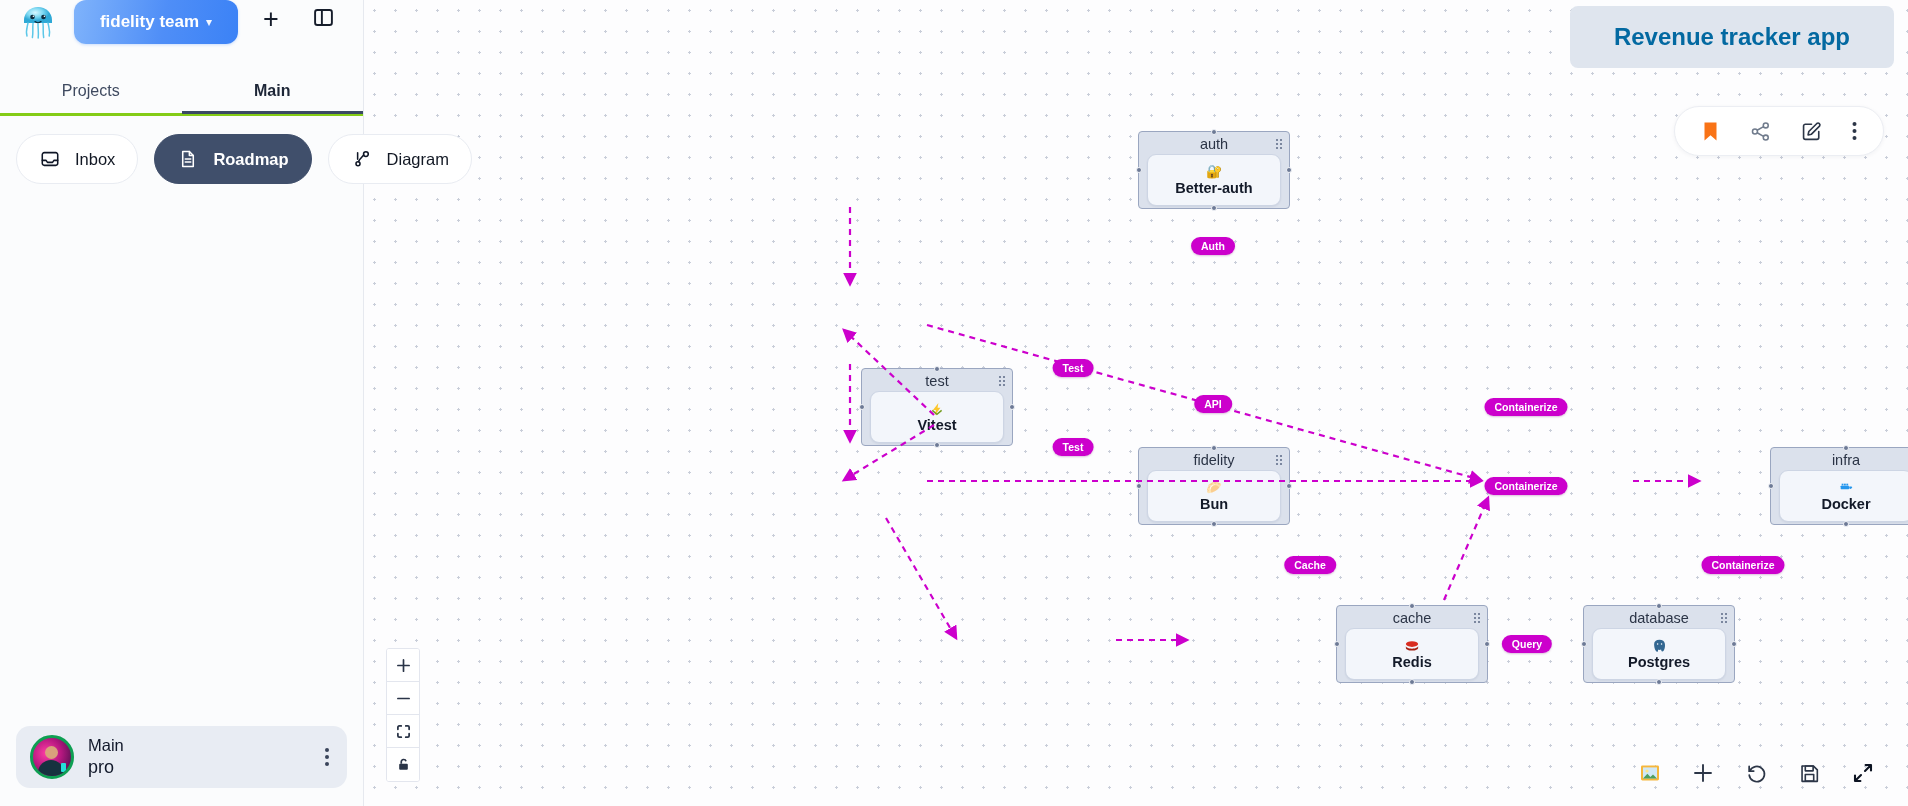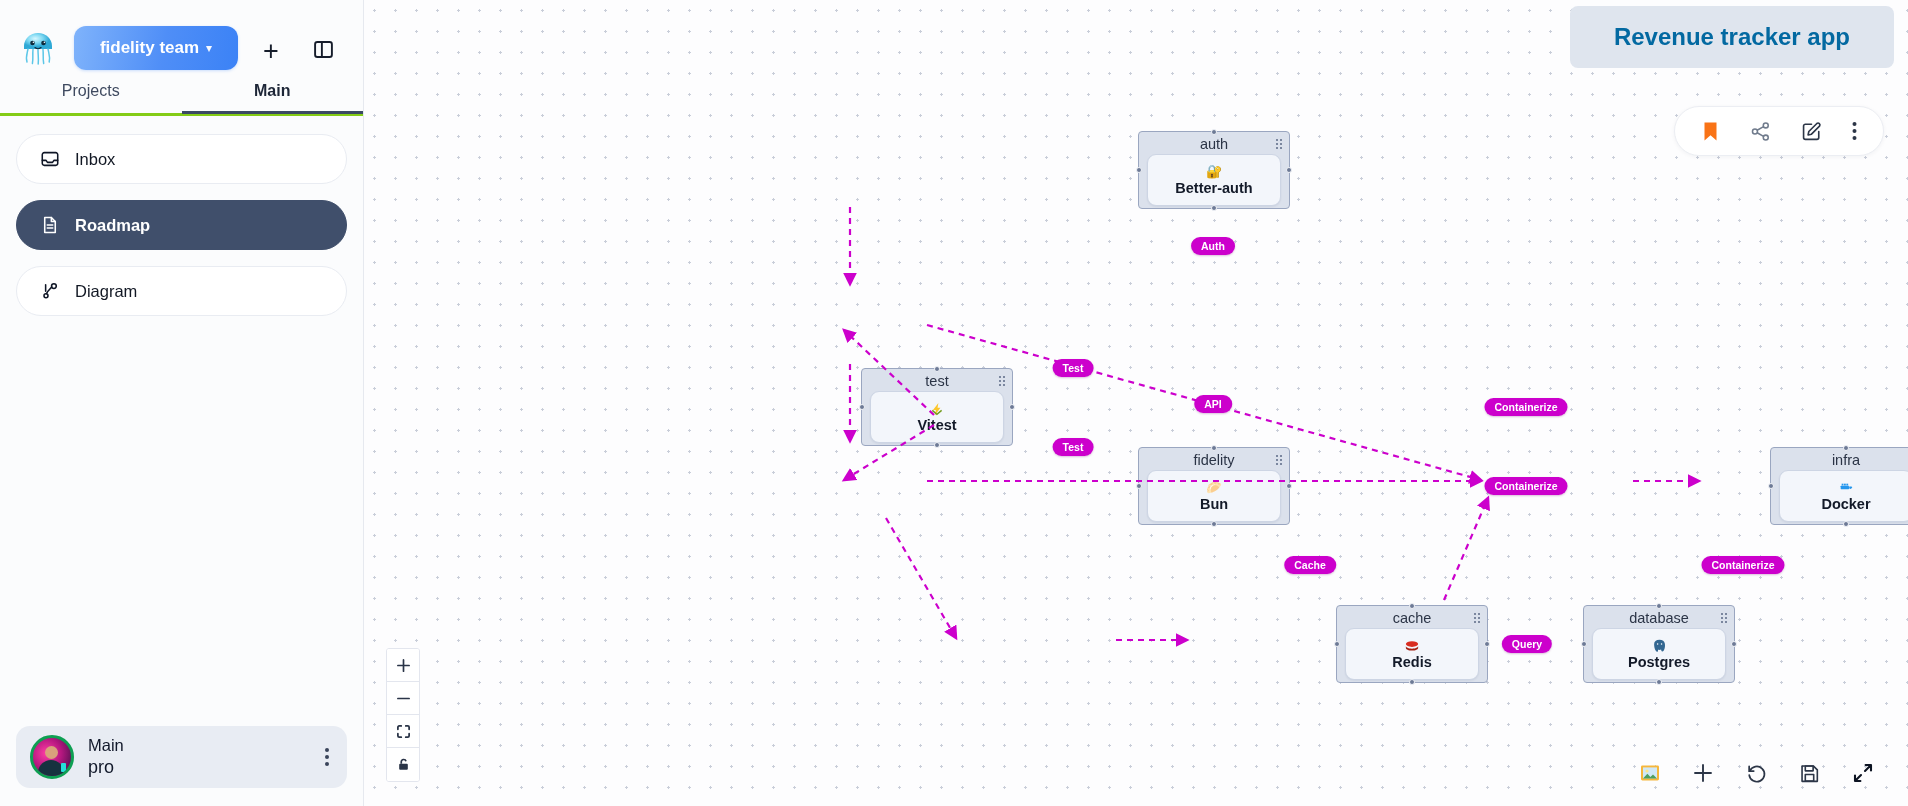--- a/index.html
+++ b/index.html
@@ -13,21 +13,21 @@
 
   
   .sidebar {
     width: 364px; height: 806px;
     background: #fbfcfd;
     border-right: 1px solid #e6e9ef;
     display: flex; flex-direction: column;
     position: relative; z-index: 5;
   }
   .sb-top {
-    height: 70px; display: flex; align-items: flex-end;
+    height: 70px; display: flex; align-items: flex-start;
     padding: 0 16px; gap: 14px;
   }
   .logo {
     width: 44px; height: 44px; flex: 0 0 44px;
     display: flex; align-items: center; justify-content: center;
   }
   .team-btn {
     height: 44px; min-width: 164px;
     background: linear-gradient(100deg, #7fb3fb 0%, #4f8ef7 55%, #3b82f6 100%);
     border-radius: 12px; border: none;
@@ -48,21 +48,21 @@
   .tabs {
     display: flex; height: 46px; border-bottom: 3px solid #84cc16;
   }
   .tab {
     flex: 1; display: flex; align-items: center; justify-content: center;
     font-size: 16px; color: #3f4a60; cursor: pointer;
     border-bottom: 3px solid transparent; margin-bottom: -1px;
   }
   .tab.active { color: #1d2637; font-weight: 700; border-bottom-color: #3b4a63; }
 
-  .nav { padding: 18px 16px 0 16px; display: flex; flex-direction: column; gap: 16px; }
+  .nav { padding: 18px 16px 0 16px; display: flex; flex-direction: row; gap: 16px; }
   .nav-item {
     height: 50px; border-radius: 25px;
     border: 1px solid #e9ecf2; background: #ffffff;
     display: flex; align-items: center; gap: 14px;
     padding: 0 22px; cursor: pointer; color: #121824;
     font-size: 16.5px;
   }
   .nav-item.active {
     background: #404f6b; border-color: #404f6b; color: #ffffff;
     font-weight: 700;

